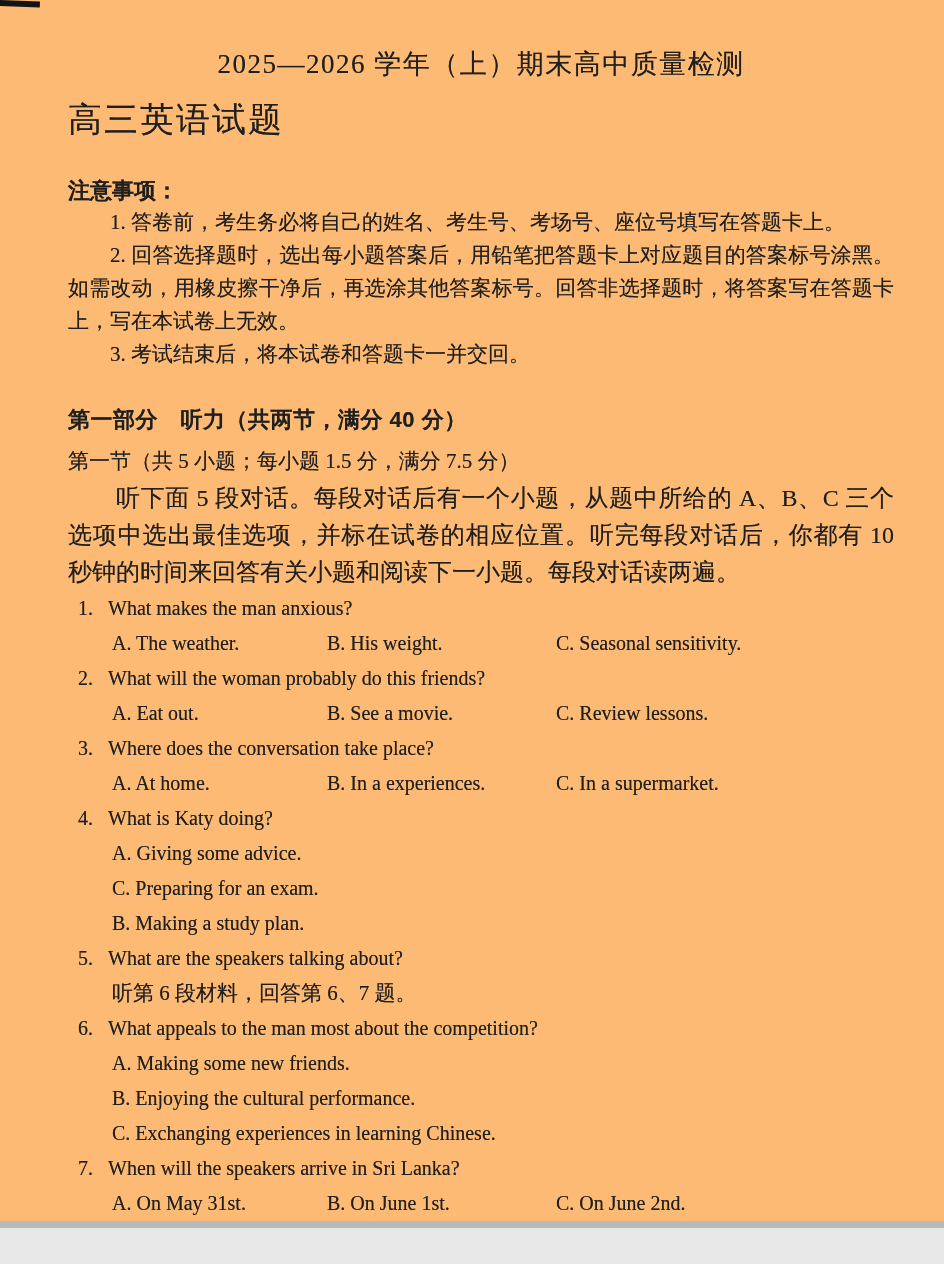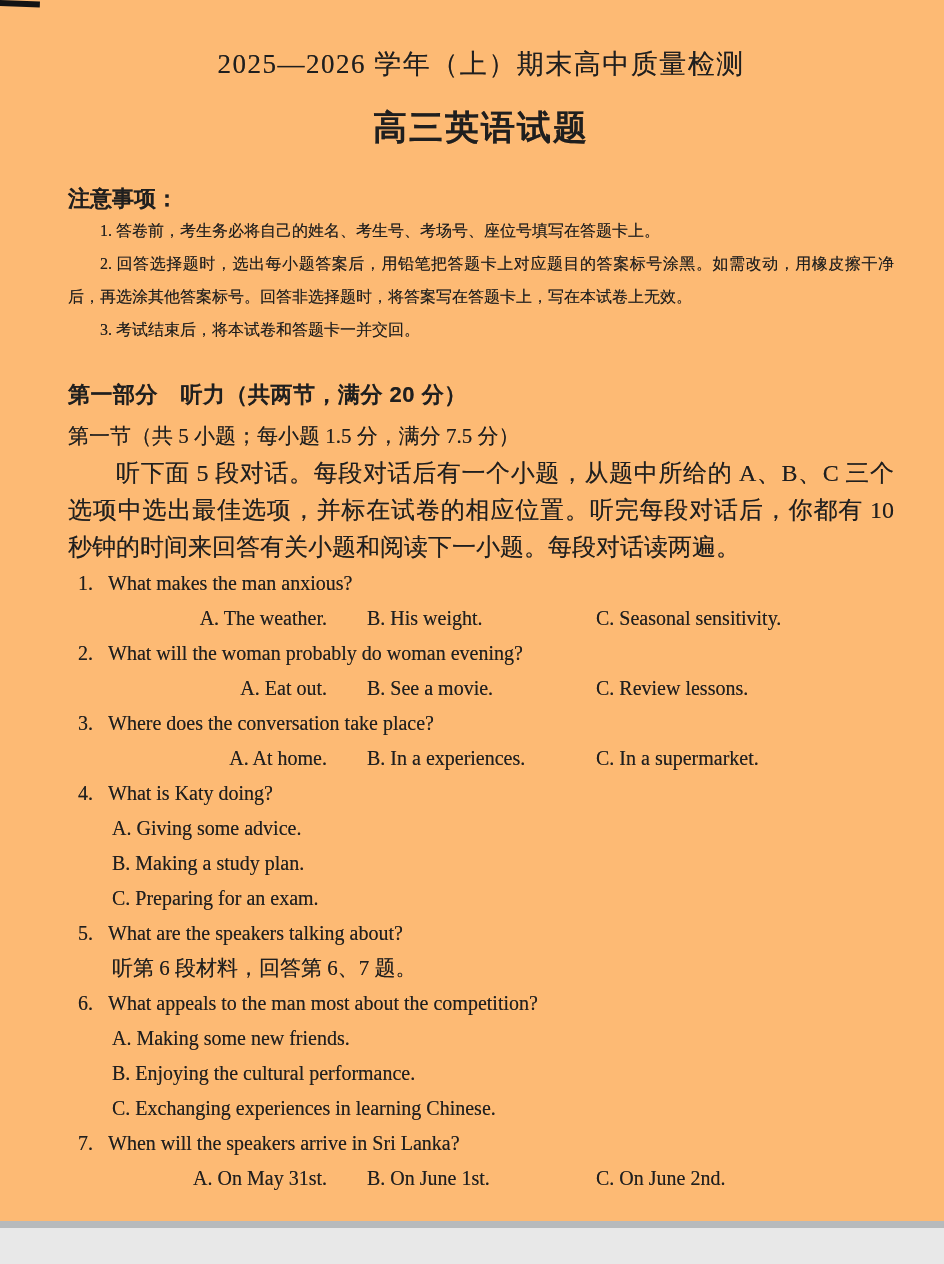--- a/index.html
+++ b/index.html
@@ -32,36 +32,35 @@
     padding: 46px 50px 0 68px;
   }
   .exam-session {
     text-align: center;
     font-size: 27px;
     font-weight: 500;
     letter-spacing: 1.5px;
     line-height: 36px;
   }
   .paper-title {
-    text-align: center;
     font-size: 34px;
-    font-weight: 700;
+    font-weight: 400;
     letter-spacing: 2px;
     line-height: 44px;
-    margin-top: 24px;
+    margin-top: 16px;
   }
   .notice-heading {
     margin-top: 34px;
     font-family: "Liberation Sans", "DejaVu Sans", sans-serif;
     font-weight: 700;
     font-size: 22px;
     line-height: 30px;
   }
   .notice p {
-    font-size: 16px;
+    font-size: 21px;
     line-height: 33px;
     text-indent: 2em;
   }
   .notice p.justify { text-align: justify; }
   .part-heading {
     margin-top: 32px;
     font-family: "Liberation Sans", "DejaVu Sans", sans-serif;
     font-weight: 700;
     font-size: 22px;
     letter-spacing: 0.5px;
@@ -83,22 +82,22 @@
     font-size: 20px;
     line-height: 35px;
   }
   .q-line .q-num {
     display: inline-block;
     width: 30px;
     margin-left: 10px;
   }
   .opts-row { padding-left: 44px; }
   .opt { display: inline-block; }
-  .opt-a { width: 215px; text-align: right; }
-  .opt-b { width: 229px; margin-left: 40px; }
+  .opt-a { width: 215px; }
+  .opt-b { width: 229px; }
   .opt-stacked { padding-left: 44px; }
   .material-note {
     padding-left: 44px;
     font-size: 21px;
   }
 </style>
 </head>
 <body>
 
 <div class="page">
@@ -109,60 +108,60 @@
     <div class="exam-session">2025—2026 学年（上）期末高中质量检测</div>
     <div class="paper-title">高三英语试题</div>
 
     <div class="notice">
       <div class="notice-heading">注意事项：</div>
       <p>1. 答卷前，考生务必将自己的姓名、考生号、考场号、座位号填写在答题卡上。</p>
       <p class="justify">2. 回答选择题时，选出每小题答案后，用铅笔把答题卡上对应题目的答案标号涂黑。如需改动，用橡皮擦干净后，再选涂其他答案标号。回答非选择题时，将答案写在答题卡上，写在本试卷上无效。</p>
       <p>3. 考试结束后，将本试卷和答题卡一并交回。</p>
     </div>
 
-    <div class="part-heading">第一部分　听力（共两节，满分 20 分）</div>
+    <div class="part-heading">第一部分　听力（共两节，满分 40 分）</div>
     <div class="section-heading">第一节（共 5 小题；每小题 1.5 分，满分 7.5 分）</div>
     <p class="instructions">听下面 5 段对话。每段对话后有一个小题，从题中所给的 A、B、C 三个选项中选出最佳选项，并标在试卷的相应位置。听完每段对话后，你都有 10 秒钟的时间来回答有关小题和阅读下一小题。每段对话读两遍。</p>
 
     <div class="questions">
 
       <div class="question">
         <div class="q-line">
           <span class="q-num">1.</span><span class="q-text">What makes the man anxious?</span>
         </div>
         <div class="opts-row">
           <span class="opt opt-a">A. The weather.</span><span class="opt opt-b">B. His weight.</span><span class="opt opt-c">C. Seasonal sensitivity.</span>
         </div>
       </div>
 
       <div class="question">
         <div class="q-line">
-          <span class="q-num">2.</span><span class="q-text">What will the woman probably do woman evening?</span>
+          <span class="q-num">2.</span><span class="q-text">What will the woman probably do this friends?</span>
         </div>
         <div class="opts-row">
           <span class="opt opt-a">A. Eat out.</span><span class="opt opt-b">B. See a movie.</span><span class="opt opt-c">C. Review lessons.</span>
         </div>
       </div>
 
       <div class="question">
         <div class="q-line">
           <span class="q-num">3.</span><span class="q-text">Where does the conversation take place?</span>
         </div>
         <div class="opts-row">
           <span class="opt opt-a">A. At home.</span><span class="opt opt-b">B. In a experiences.</span><span class="opt opt-c">C. In a supermarket.</span>
         </div>
       </div>
 
       <div class="question">
         <div class="q-line">
           <span class="q-num">4.</span><span class="q-text">What is Katy doing?</span>
         </div>
         <div class="opt-stacked">A. Giving some advice.</div>
+        <div class="opt-stacked">C. Preparing for an exam.</div>
         <div class="opt-stacked">B. Making a study plan.</div>
-        <div class="opt-stacked">C. Preparing for an exam.</div>
       </div>
 
       <div class="question">
         <div class="q-line">
           <span class="q-num">5.</span><span class="q-text">What are the speakers talking about?</span>
         </div>
       </div>
 
       <div class="material-note">听第 6 段材料，回答第 6、7 题。</div>
 

